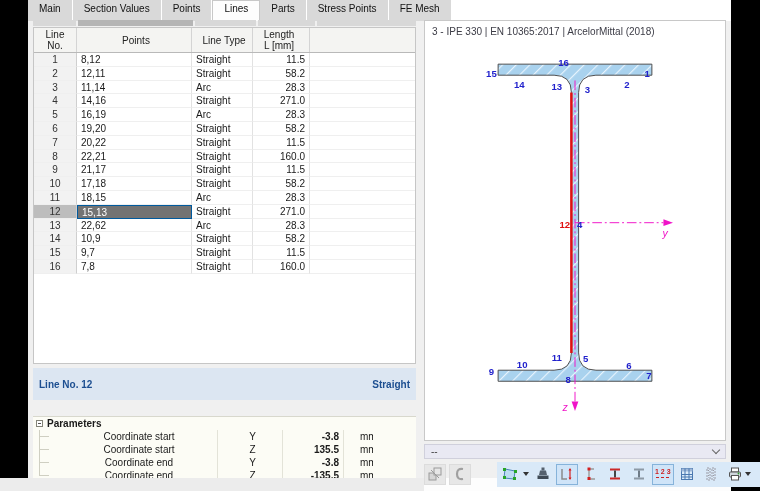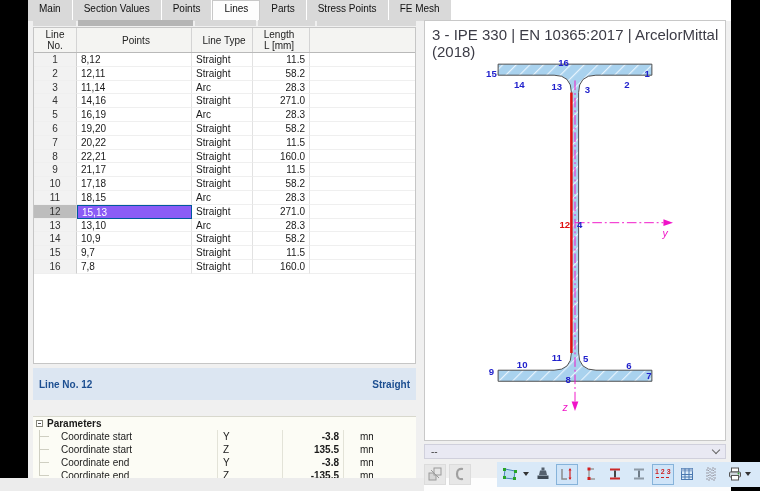--- a/index.html
+++ b/index.html
@@ -30,45 +30,45 @@
   .tr { display:flex; height:13.8px; }
   .td { border-right:1px solid #e2e2e2; border-bottom:1px solid #efefef; line-height:13px; overflow:hidden; white-space:nowrap; }
   .c0 { width:43px; text-align:center; }
   .c1 { width:115px; padding-left:4px; }
   .c2 { width:61px; padding-left:4px; }
   .c3 { width:57px; text-align:right; padding-right:4px; }
   .c4 { flex:1; border-right:none; }
   .td.c0 { background:#f2f2f2; border-right:1px solid #cfcfcf; color:#333; }
   .th.c1,.th.c2 { justify-content:center; }
   .tr.sel .c0 { background:#bdbdbd; }
-  .tr.sel .c1 { background:#8b5cf6; color:#fff; border:1px solid #005a9e; }
+  .tr.sel .c1 { background:#737373; color:#fff; border:1px solid #005a9e; }
 
   
   .det-head { position:absolute; left:5px; top:368px; width:383px; height:14px; background:#dce6f2;
               display:flex; justify-content:space-between; align-items:center; padding:16px 6px;
               color:#1d4f91; font-weight:bold; }
   .params { position:absolute; left:5px; top:383px; width:383px; height:66px; background:#fcfcf5; border-top:1px solid #d8d8cd;margin-top:33px; }
   .prow { display:flex; height:13px; align-items:center; position:relative; }
   .prow.group { font-weight:bold; }
   .collapse-box { width:7px; height:7px; border:1px solid #848478; margin:0 4px 0 3px; position:relative; background:#fff; }
   .collapse-box::after { content:""; position:absolute; left:1px; top:2px; width:3px; height:1px; background:#555; }
-  .pc { height:13px; line-height:13px; overflow:hidden; }
+  .pc { height:13px; line-height:13px; overflow:hidden;text-align:center; }
   .tree { width:28px; position:relative; }
   .tree::before { content:""; position:absolute; left:6px; top:0; bottom:0; width:1px; background:#cfcfc2; }
   .tree::after  { content:""; position:absolute; left:6px; top:6px; width:10px; height:1px; background:#cfcfc2; }
   .prow:last-child .tree::before { bottom:6px; }
   .plabel { width:157px; border-right:1px solid #e3e3d8; }
   .psym   { width:65px;  padding-left:5px; border-right:1px solid #e3e3d8; }
   .pval   { width:60px;  text-align:right; padding-right:4px;font-weight:bold; }
   .punit  { width:30px;  padding-left:16px; border-left:1px solid #e3e3d8; }
   .prest  { flex:1; }
 
   
   .viewer { position:absolute; left:396px; top:20px; width:302px; height:421px; background:#fff; border:1px solid #c8c8c8; }
-  .viewer-title { position:absolute; left:7px; top:5px; color:#3c3c46; font-size:15px; }
+  .viewer-title { position:absolute; left:7px; top:5px; color:#3c3c46; font-size:10px; }
   .viewport { position:absolute; left:0; top:22px; width:300px; height:394px; }
   .combo { position:absolute; left:396px; top:444px; width:302px; height:15px; background:#e9e9f3; border:1px solid #d0d0dc;
            display:flex; align-items:center; justify-content:space-between; padding:0 6px; color:#444; }
   .chev { width:6px; height:6px; border-right:1.4px solid #666; border-bottom:1.4px solid #666; transform:rotate(45deg); margin-top:-3px; }
 
   
   .toolbar { position:absolute; left:396px; top:461px; width:302px; height:26px; display:flex; align-items:center; }
   .tb-left { display:flex; gap:3px; margin-right:26px; }
   .tb-group { display:flex; gap:2px; background:#d9e9f8; padding:2px 3px; align-items:center; }
   .btn { width:22px; height:21px; display:flex; align-items:center; justify-content:center; border:1px solid transparent; }
@@ -203,21 +203,21 @@
         </div>
       <div class="tr sel">
           <div class="td c0">12</div>
           <div class="td c1">15,13</div>
           <div class="td c2">Straight</div>
           <div class="td c3">271.0</div>
           <div class="td c4"></div>
         </div>
       <div class="tr">
           <div class="td c0">13</div>
-          <div class="td c1">13,10</div>
+          <div class="td c1">22,62</div>
           <div class="td c2">Arc</div>
           <div class="td c3">28.3</div>
           <div class="td c4"></div>
         </div>
       <div class="tr">
           <div class="td c0">14</div>
           <div class="td c1">10,9</div>
           <div class="td c2">Straight</div>
           <div class="td c3">58.2</div>
           <div class="td c4"></div>

